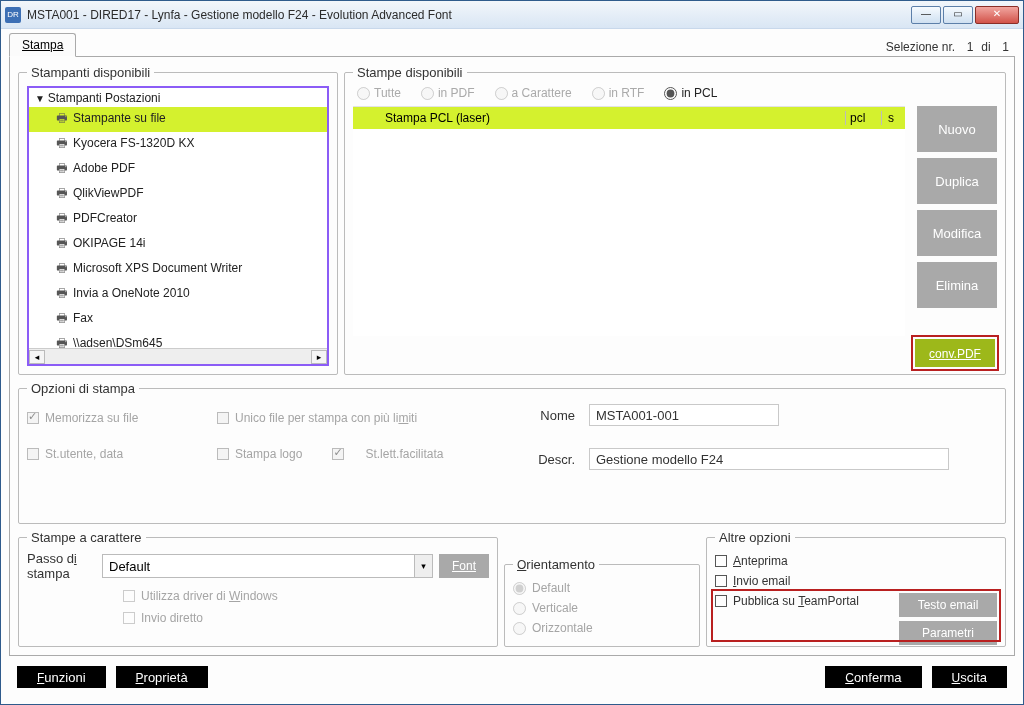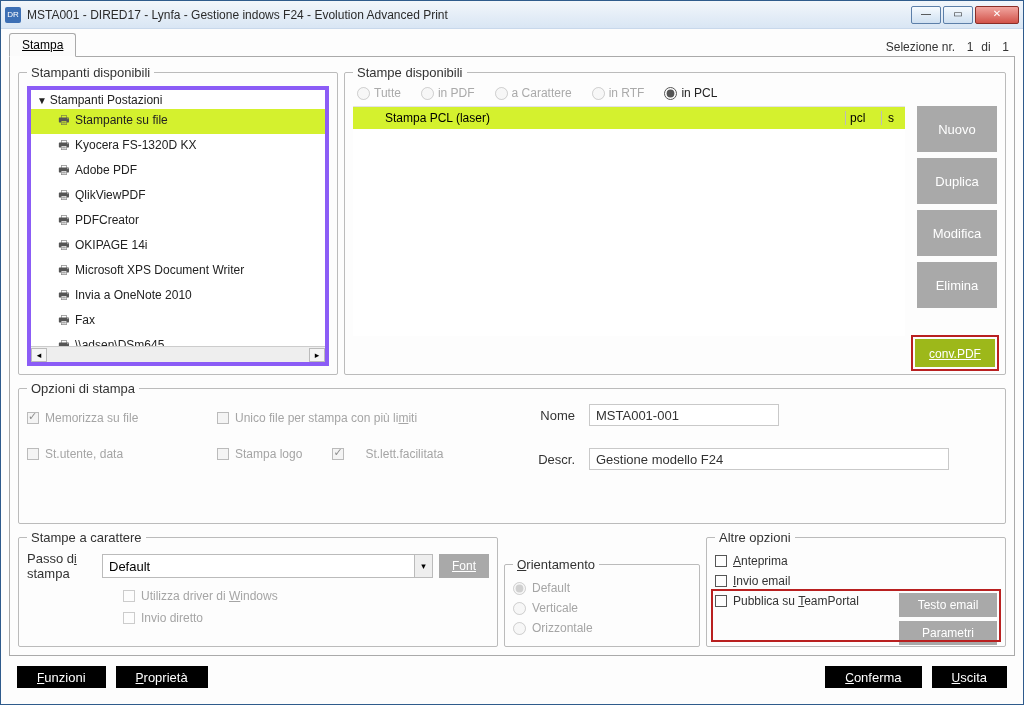--- a/index.html
+++ b/index.html
@@ -18,21 +18,21 @@
 .tabrow .spacer{flex:1; border-bottom:1px solid #aaa;}
 .selinfo{margin-left:auto; padding:4px 6px 2px 0; font-size:14px;color:#333; border-bottom:1px solid #aaa;}
 .panel{border:1px solid #aaa; border-top:none; flex:1; padding:8px; display:flex; flex-direction:column; gap:6px; background:#fdfdfd;}
 
 fieldset{border:1px solid #bbb; border-radius:2px; padding:6px 8px 8px 8px; margin:0;}
 legend{padding:0 4px; color:#333;font-size:13px;}
 .top{display:flex; gap:6px; }
 .fs-left{width:320px; position:relative;}
 .fs-right{flex:1; position:relative;}
 
-.tree{height:280px; overflow:auto; border:4px solid #8b5cf6; background:#fff; padding-bottom:18px; position:relative;}
+.tree{height:280px; overflow:auto; border:2px solid #8b5cf6; background:#fff; padding-bottom:18px; position:relative;}
 .tree-item{padding:2px 4px 2px 26px; white-space:nowrap; color:#222;font-size:13px;cursor:default;}
 .tree-item.root{padding-left:6px;font-size:13px;}
 .tree-item.root::before{content:'▼ '; font-size:10px;}
 .tree-item.selected{background:#d4f12e;}
 .prn-ico{display:inline-block;width:14px;text-align:center;margin-right:4px;color:#555;}
 .hscroll{position:absolute;left:0;right:0;bottom:0;height:16px;background:#eee;border-top:1px solid #ccc;display:flex;align-items:center;}
 .hscroll .arr{width:16px;height:14px;border:1px solid #bbb;background:#f5f5f5;text-align:center;font-size:9px;line-height:12px;}
 .hscroll .track{flex:1;}
 
 .radios{display:flex;gap:20px;align-items:center;padding:0 4px 6px 4px;color:#aaa;font-size:13px;}
@@ -88,21 +88,21 @@
 .footer .sp{flex:1;}
 .u{text-decoration:underline;}
 .right-col{display:flex;flex-direction:column;gap:20px;flex:1;padding-left:8px;}
 </style>
 </head>
 <body>
 
 <div class="window">
   <div class="titlebar">
     <div class="app-icon">DR</div>
-    <div class="title">MSTA001 - DIRED17 - Lynfa - Gestione indows F24 - Evolution Advanced Print</div>
+    <div class="title">MSTA001 - DIRED17 - Lynfa - Gestione modello F24 - Evolution Advanced Font</div>
     <div class="win-btns">
       <div class="winbtn">—</div>
       <div class="winbtn">▭</div>
       <div class="winbtn close">✕</div>
     </div>
   </div>
 
   <div class="client">
     <div class="tabrow">
       <div class="tab"><span class="u">Stampa</span></div>

